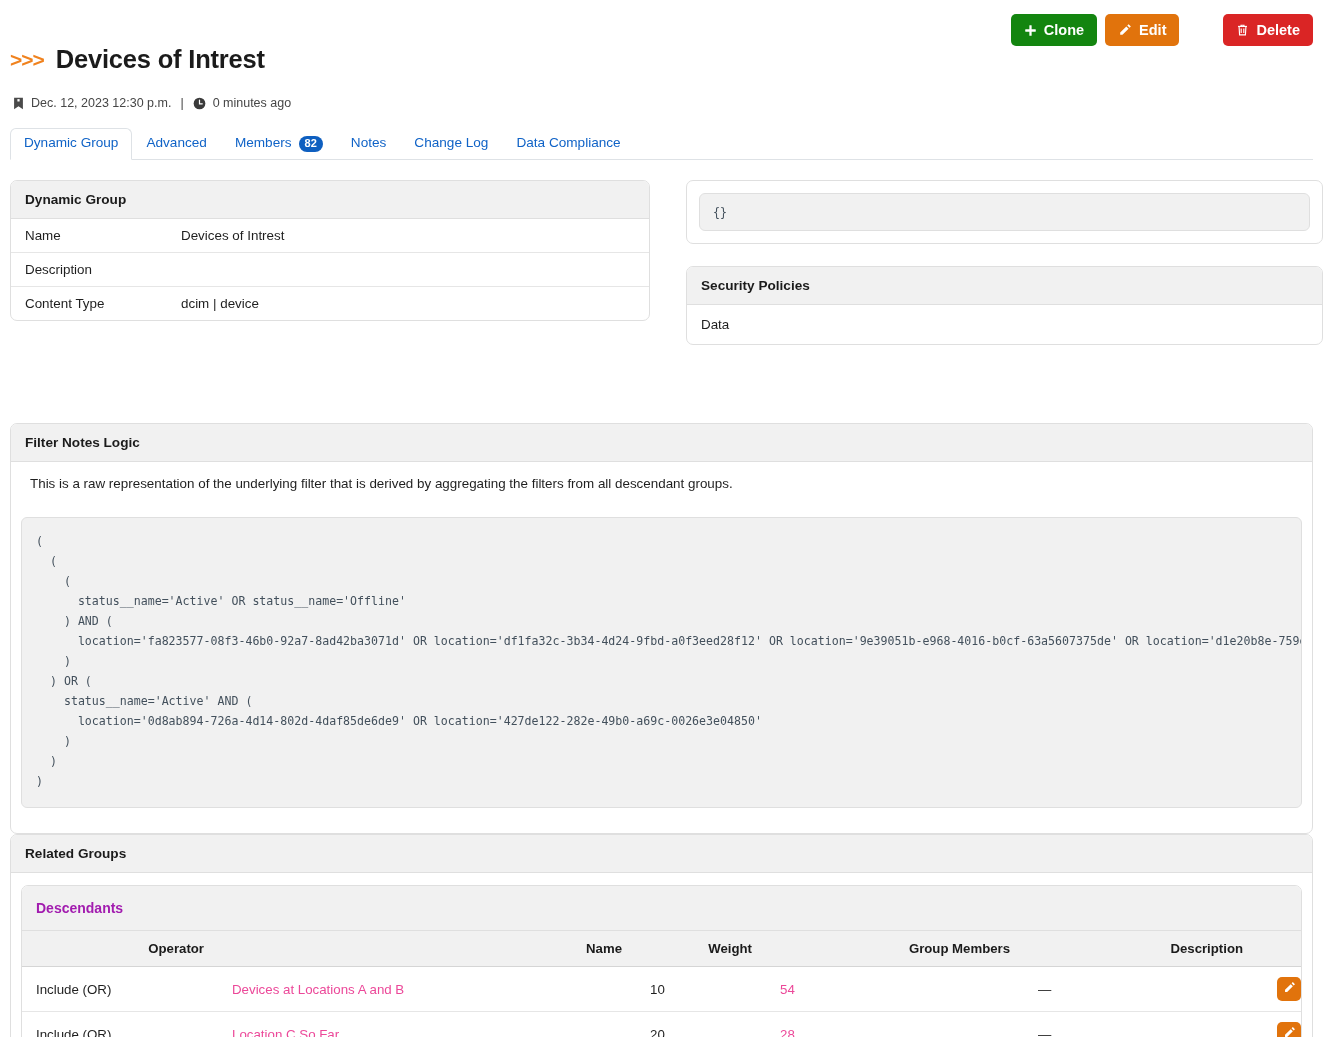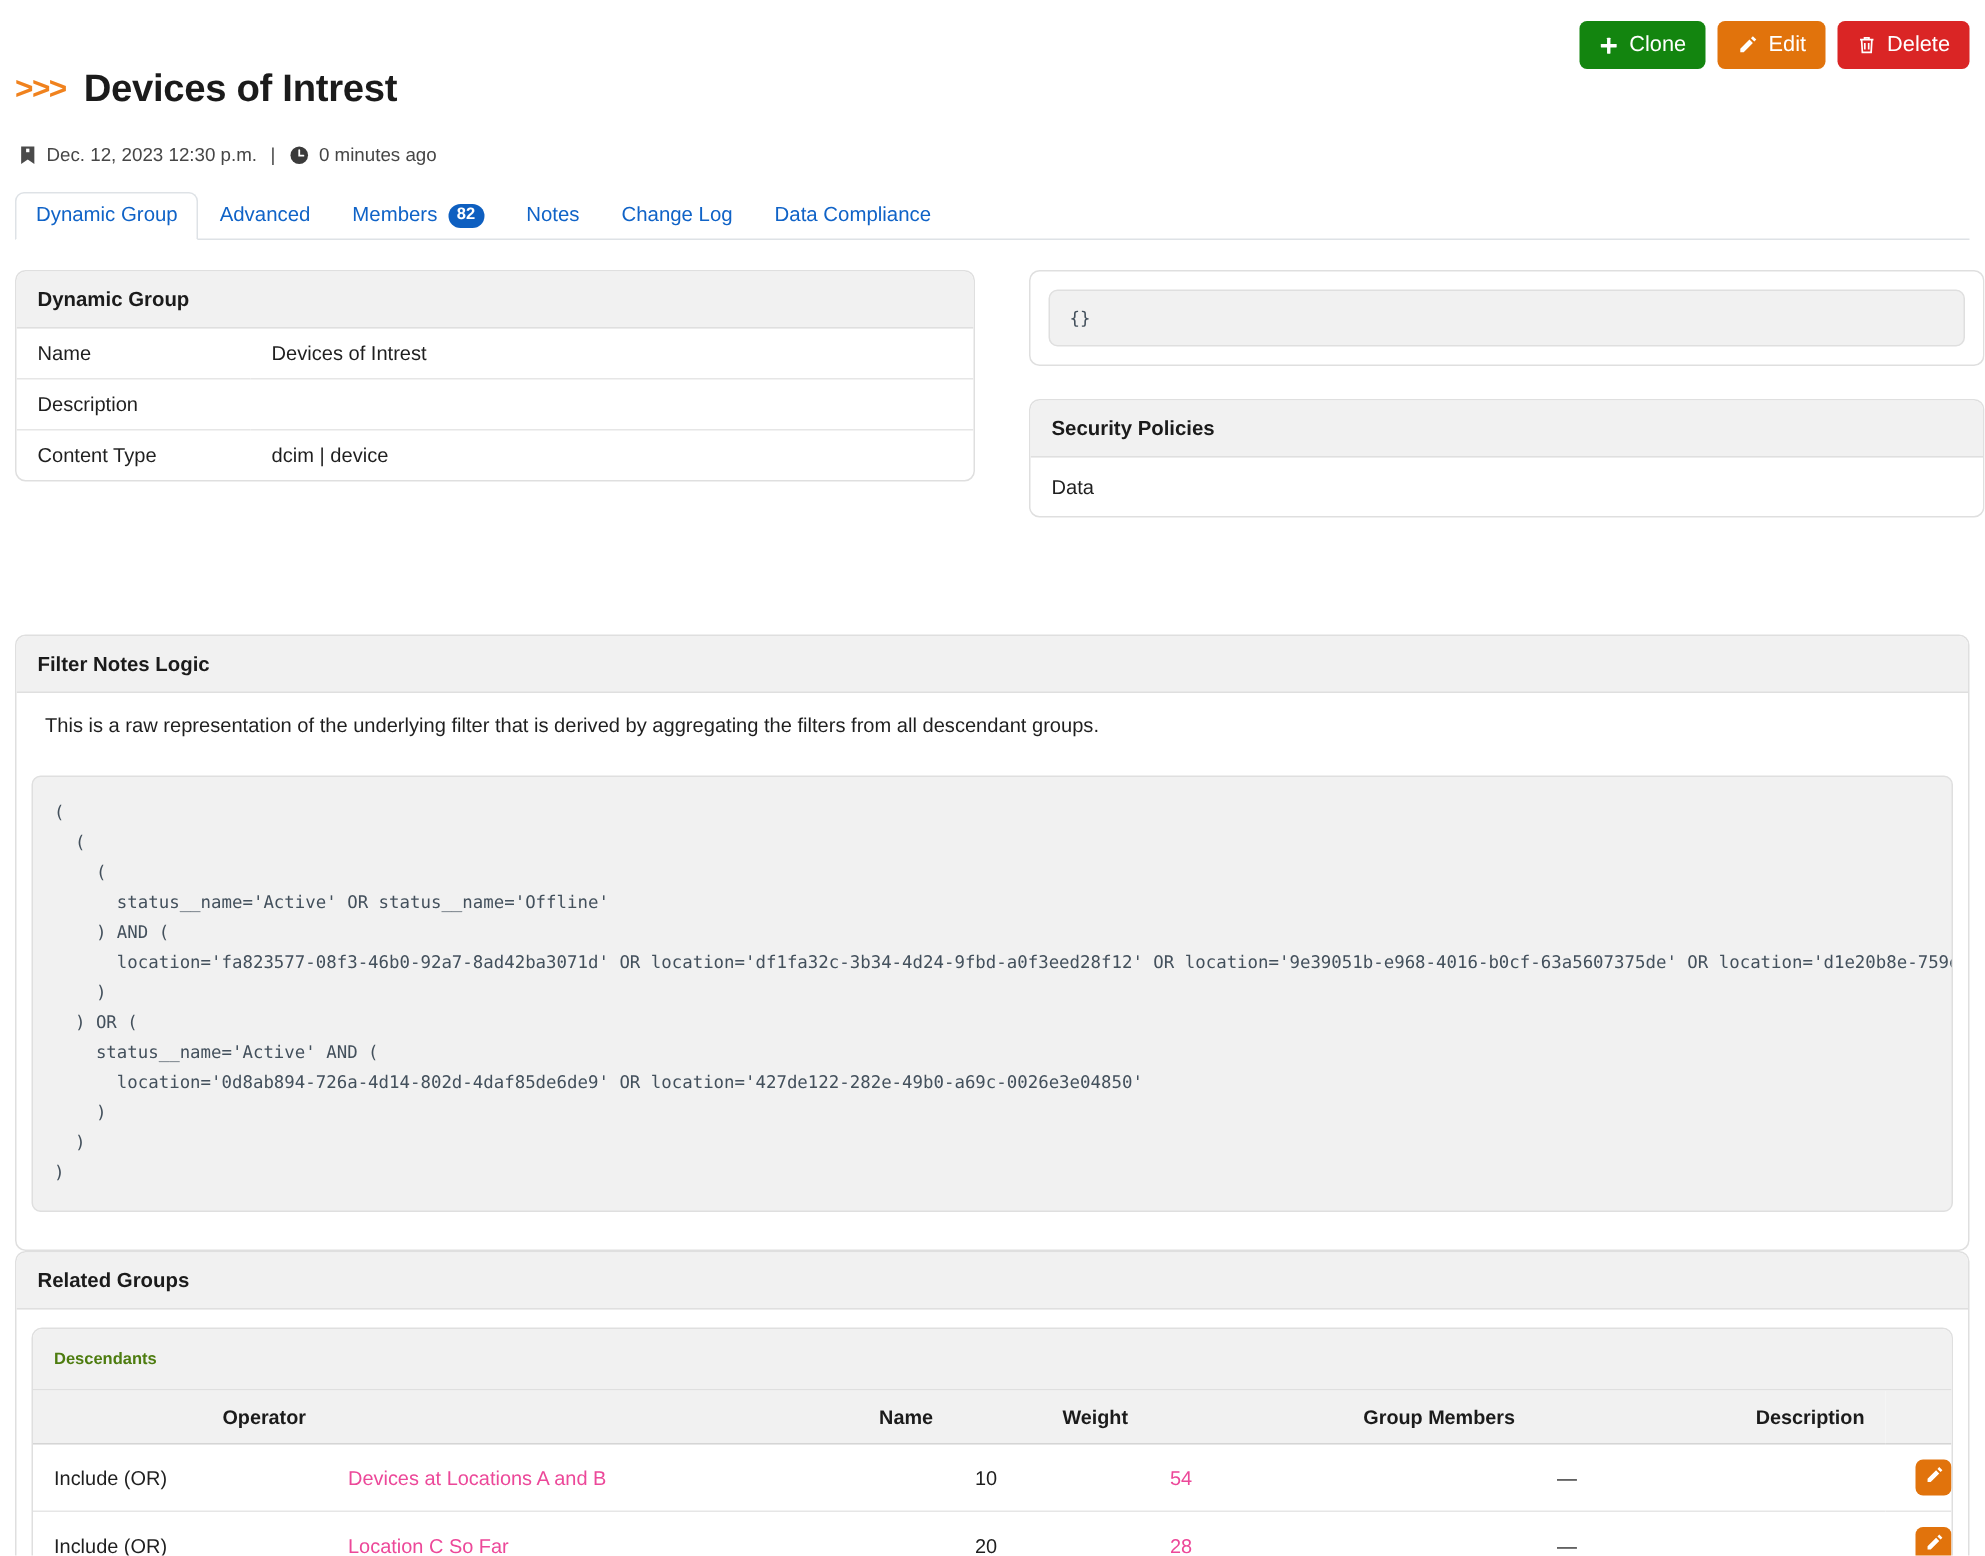--- a/index.html
+++ b/index.html
@@ -15,28 +15,28 @@
 
   
   .actions {
     position: absolute; top: 14px; right: 10px;
     display: flex; gap: 8px; align-items: center;
   }
   .btn {
     display: inline-flex; align-items: center; gap: 7px;
     height: 32px; padding: 0 13px;
     border-radius: 5px; border: none;
-    font-size: 14.5px; font-weight: 400; color: #fff;
+    font-size: 14.5px; font-weight: 700; color: #fff;
     cursor: pointer; line-height: 1; white-space: nowrap;
     font-family: "Liberation Sans", sans-serif;
   }
   .btn svg { display: block; }
   .btn-clone  { background: #13850f; }
   .btn-edit   { background: #e1730c; }
-  .btn-delete { background: #da2525; }
+  .btn-delete { background: #da2525; margin-left: 36px; }
 
   
   .heading-row {
     position: absolute; top: 47px; left: 10px;
     display: flex; align-items: center; gap: 12px;
   }
   .chevrons {
     color: #f0821e; font-size: 21px; font-weight: 700;
     letter-spacing: -1px; line-height: 1;
     font-family: "Liberation Sans", sans-serif;
@@ -139,21 +139,21 @@
 
   
   .related { position: absolute; top: 834px; left: 10px; width: 1303px; }
   .related-body { padding: 12px 10px 14px 10px; }
   .inner-card {
     border: 1px solid #dfdfdf; border-radius: 7px; overflow: hidden;
     background: #fff;
   }
   .inner-header {
     background: #f1f1f1; border-bottom: 1px solid #dfdfdf;
-    padding: 14px 14px; font-size: 11px; font-weight: 700; color: #4d7c0f;
+    padding: 14px 14px; font-size: 14px; font-weight: 700; color: #a21caf;
   }
   table.dt { width: 100%; border-collapse: collapse; }
   table.dt thead th {
     background: #f1f1f1;
     border-bottom: 1px solid #d5d5d5;
     text-align: right; padding: 10px 14px;
     font-size: 13.2px; font-weight: 700; color: #1b1b1b;
     white-space: nowrap;
   }
   table.dt tbody td {

